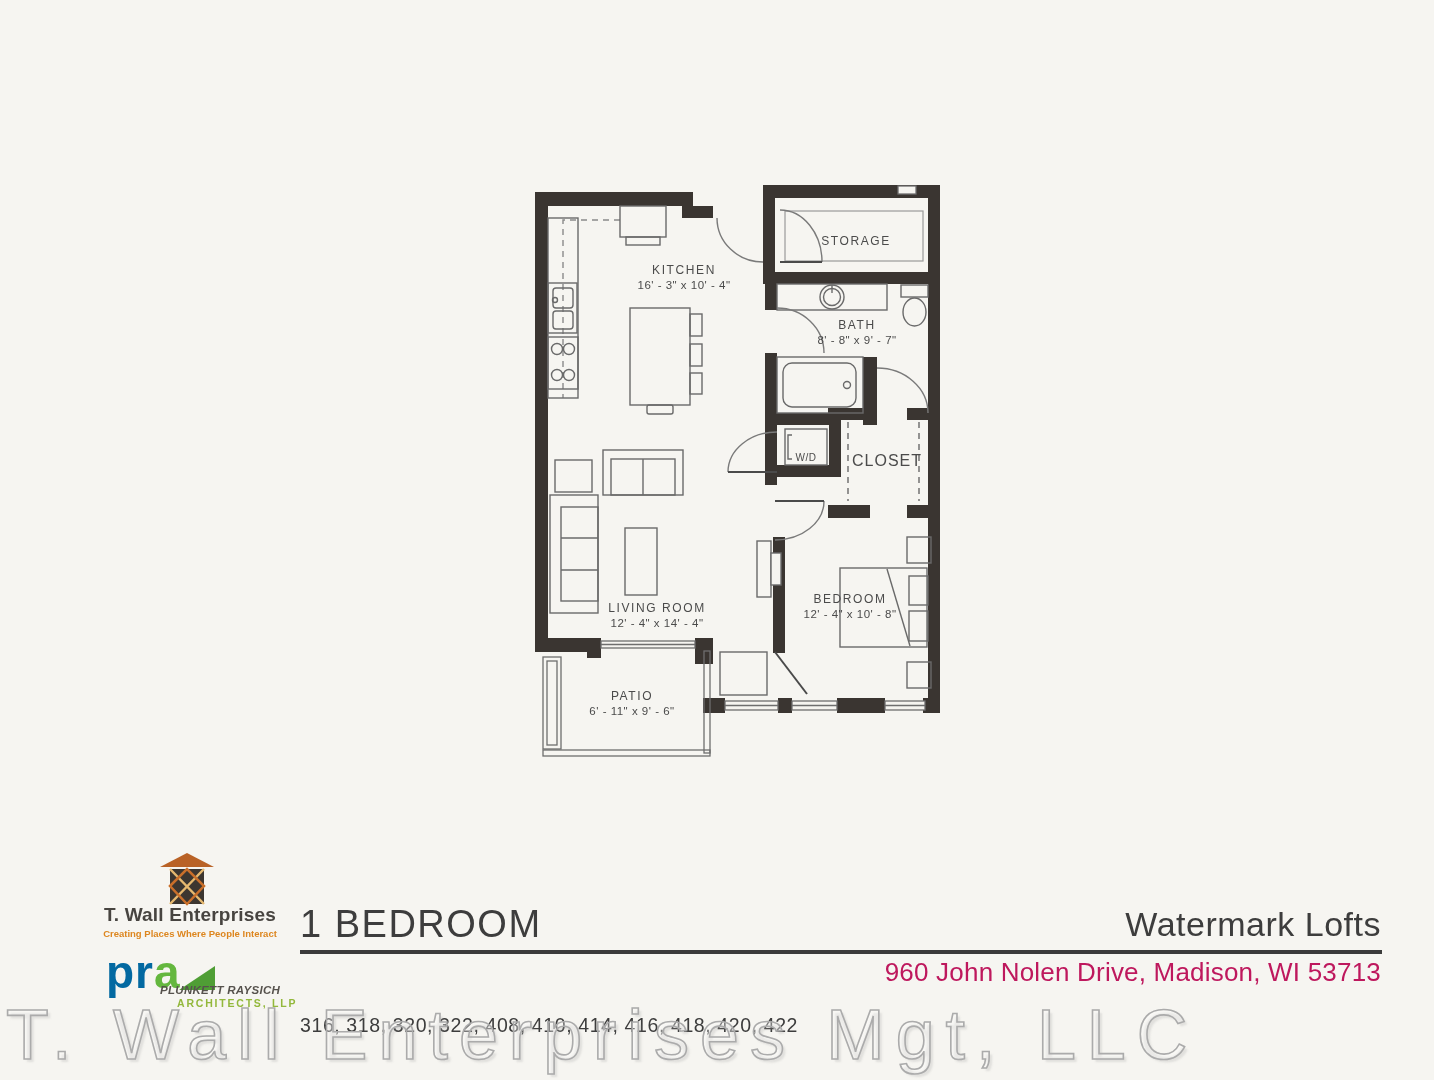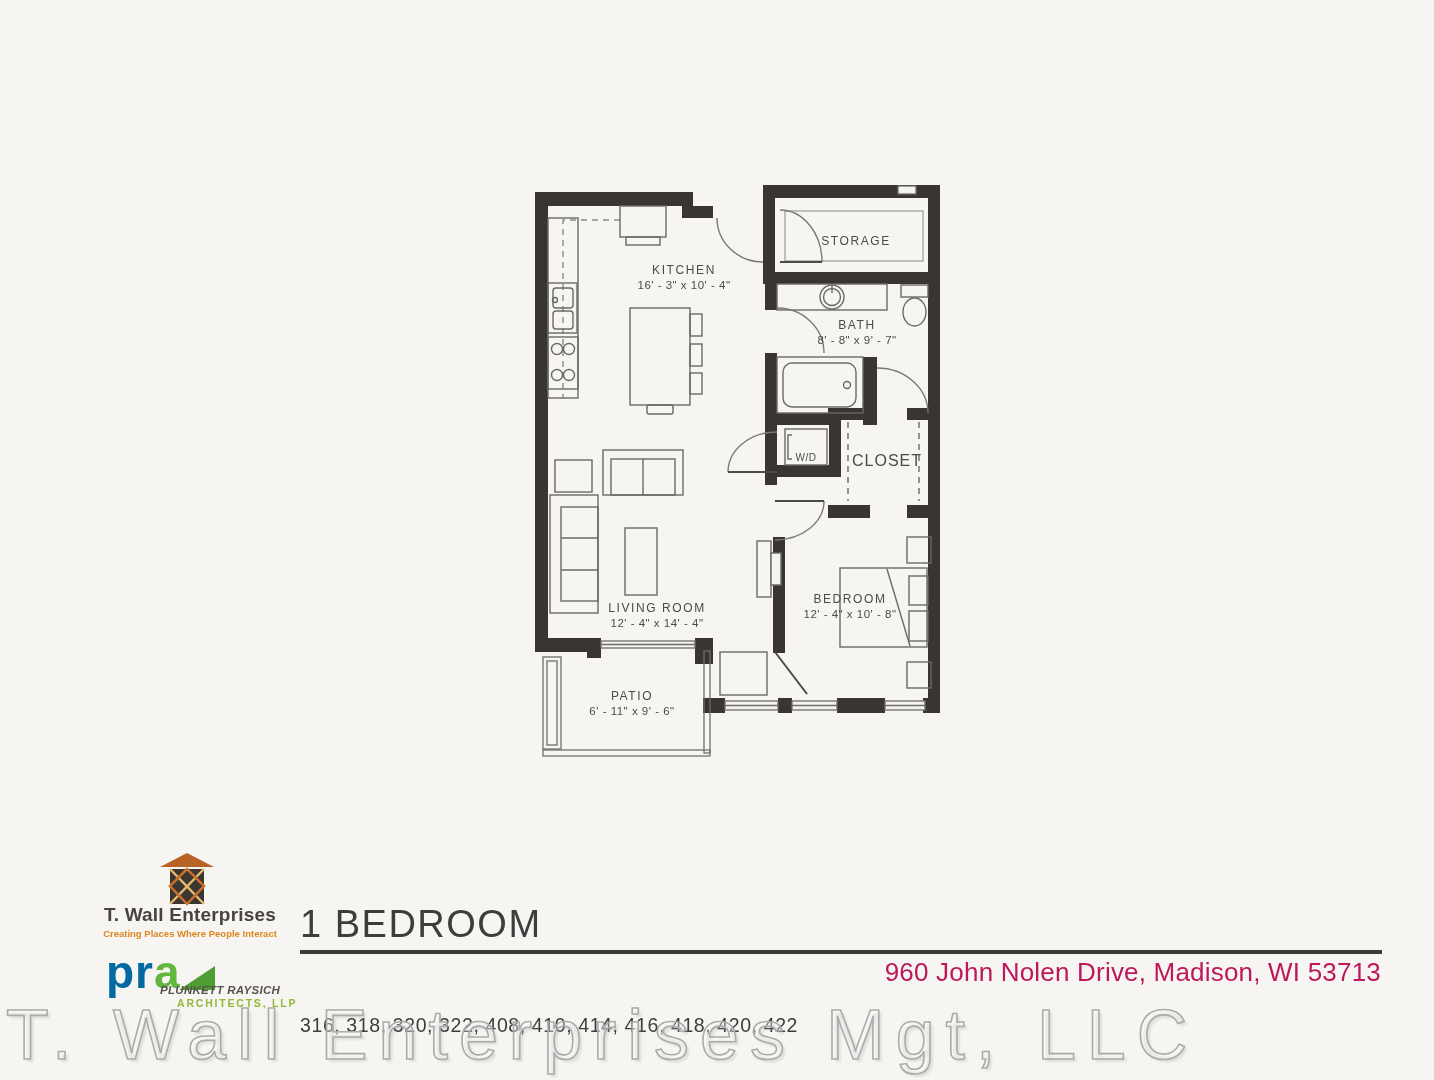--- a/index.html
+++ b/index.html
@@ -226,17 +226,18 @@
       <polygon points="1,26 37,26 37,2" fill="#4f9e35"></polygon>
     </svg>
   </div>
   <div class="abs" id="pra-sub1">PLUNKETT RAYSICH</div>
   <div class="abs" id="pra-sub2">ARCHITECTS, LLP</div>
 
   <div class="abs" id="unit-title">1 BEDROOM</div>
   <div class="abs" id="rule"></div>
   <div class="abs" id="units-row2">316, 318, 320, 322, 408, 410, 414, 416, 418, 420, 422</div>
 
+  <div class="abs" id="property-name">Watermark Lofts</div>
   <div class="abs" id="property-address">960 John Nolen Drive, Madison, WI 53713</div>
 
   <div class="abs" id="watermark">T. Wall Enterprises Mgt, LLC</div>
 
 </div>
 
 </body></html>

